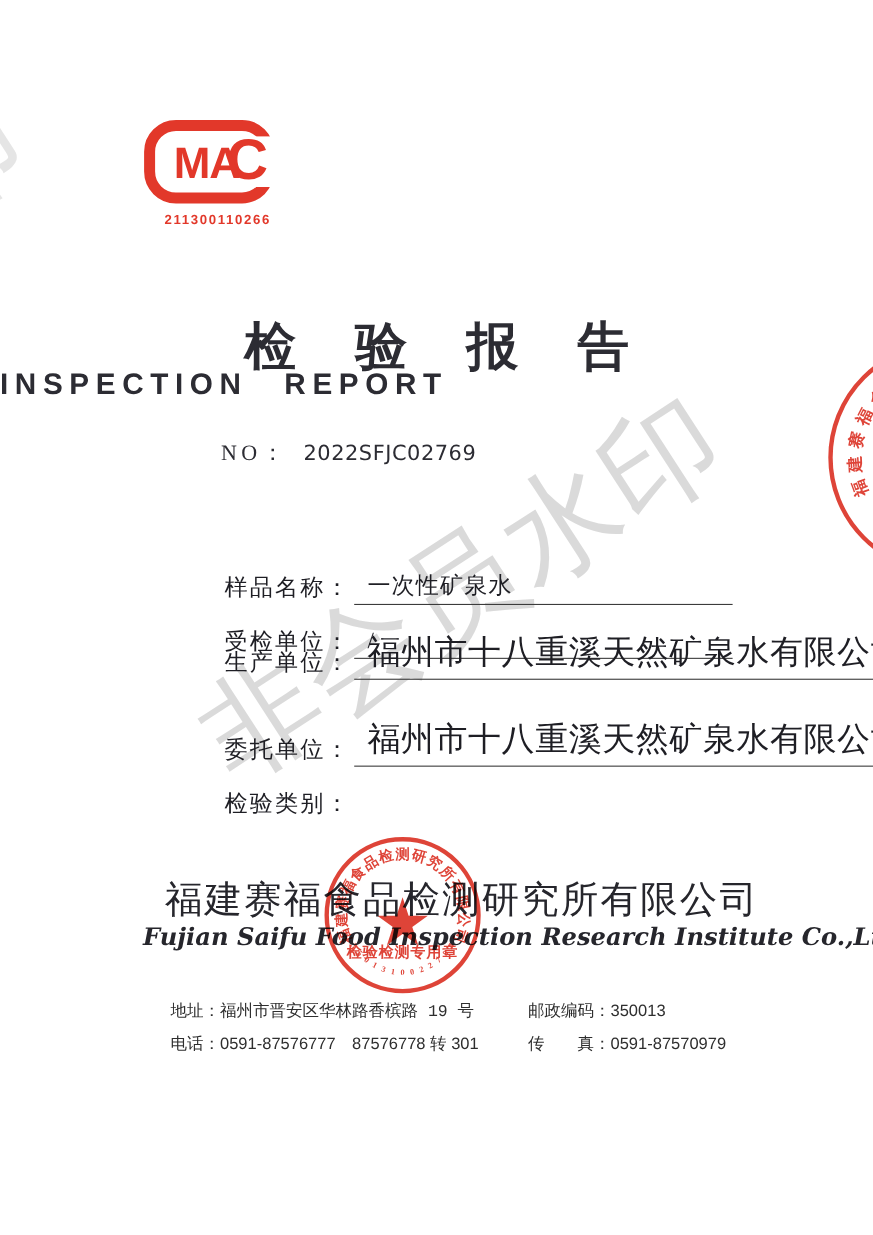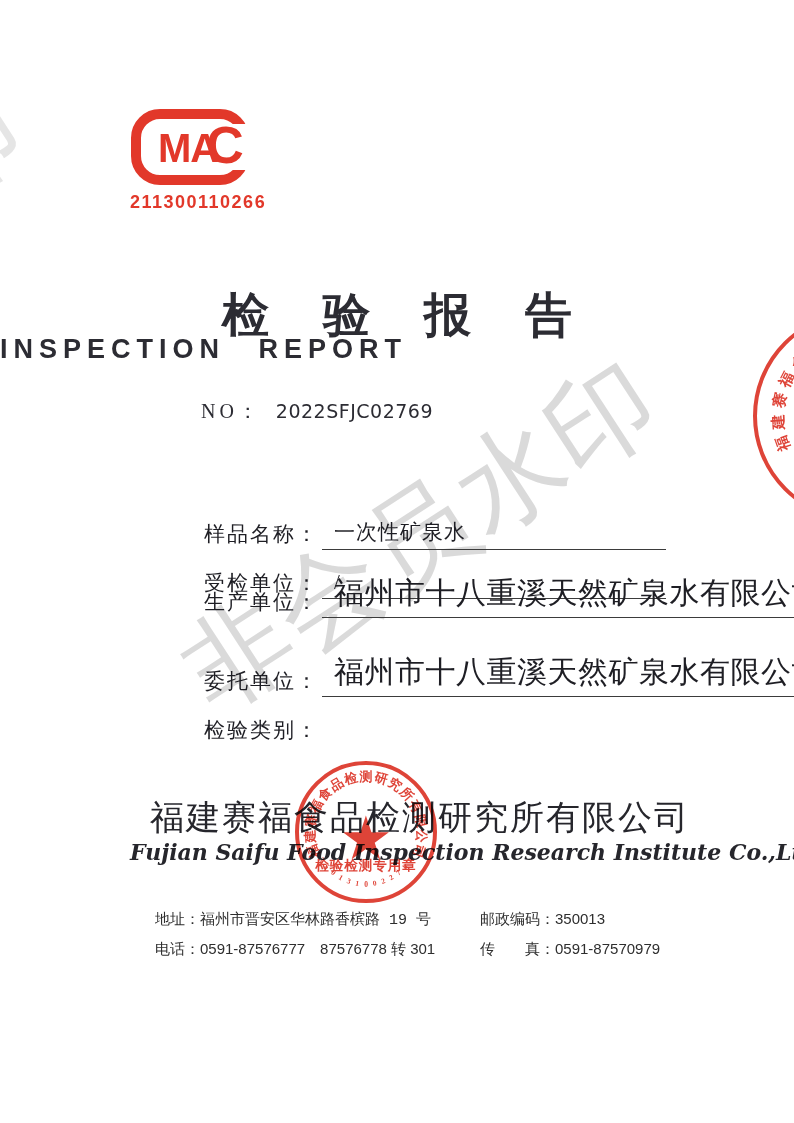--- a/index.html
+++ b/index.html
@@ -23,21 +23,21 @@
     left:-86px;top:92px;
     font-size:106px;line-height:106px;
     color:rgba(150,150,150,0.25);
     font-family:"Liberation Sans","DejaVu Sans",sans-serif;
     transform:rotate(-33deg);pointer-events:none;
   }
 
   
   .cma{left:130px;top:108px;width:136px;text-align:center;}
   .cma-number{
-    margin-top:2px;color:#e2382a;font-weight:bold;font-size:18px;
+    margin-top:2px;color:#e2382a;font-weight:bold;font-size:12px;
     letter-spacing:1.5px;font-family:"Liberation Sans","DejaVu Sans",sans-serif;
   }
 
   
   .title-cn{
     left:0;top:258px;width:794px;text-align:center;
     font-size:47px;font-weight:700;color:#2c2c33;
     letter-spacing:54px;text-indent:54px;white-space:nowrap;margin-top:26px;
   }
   .title-en{

